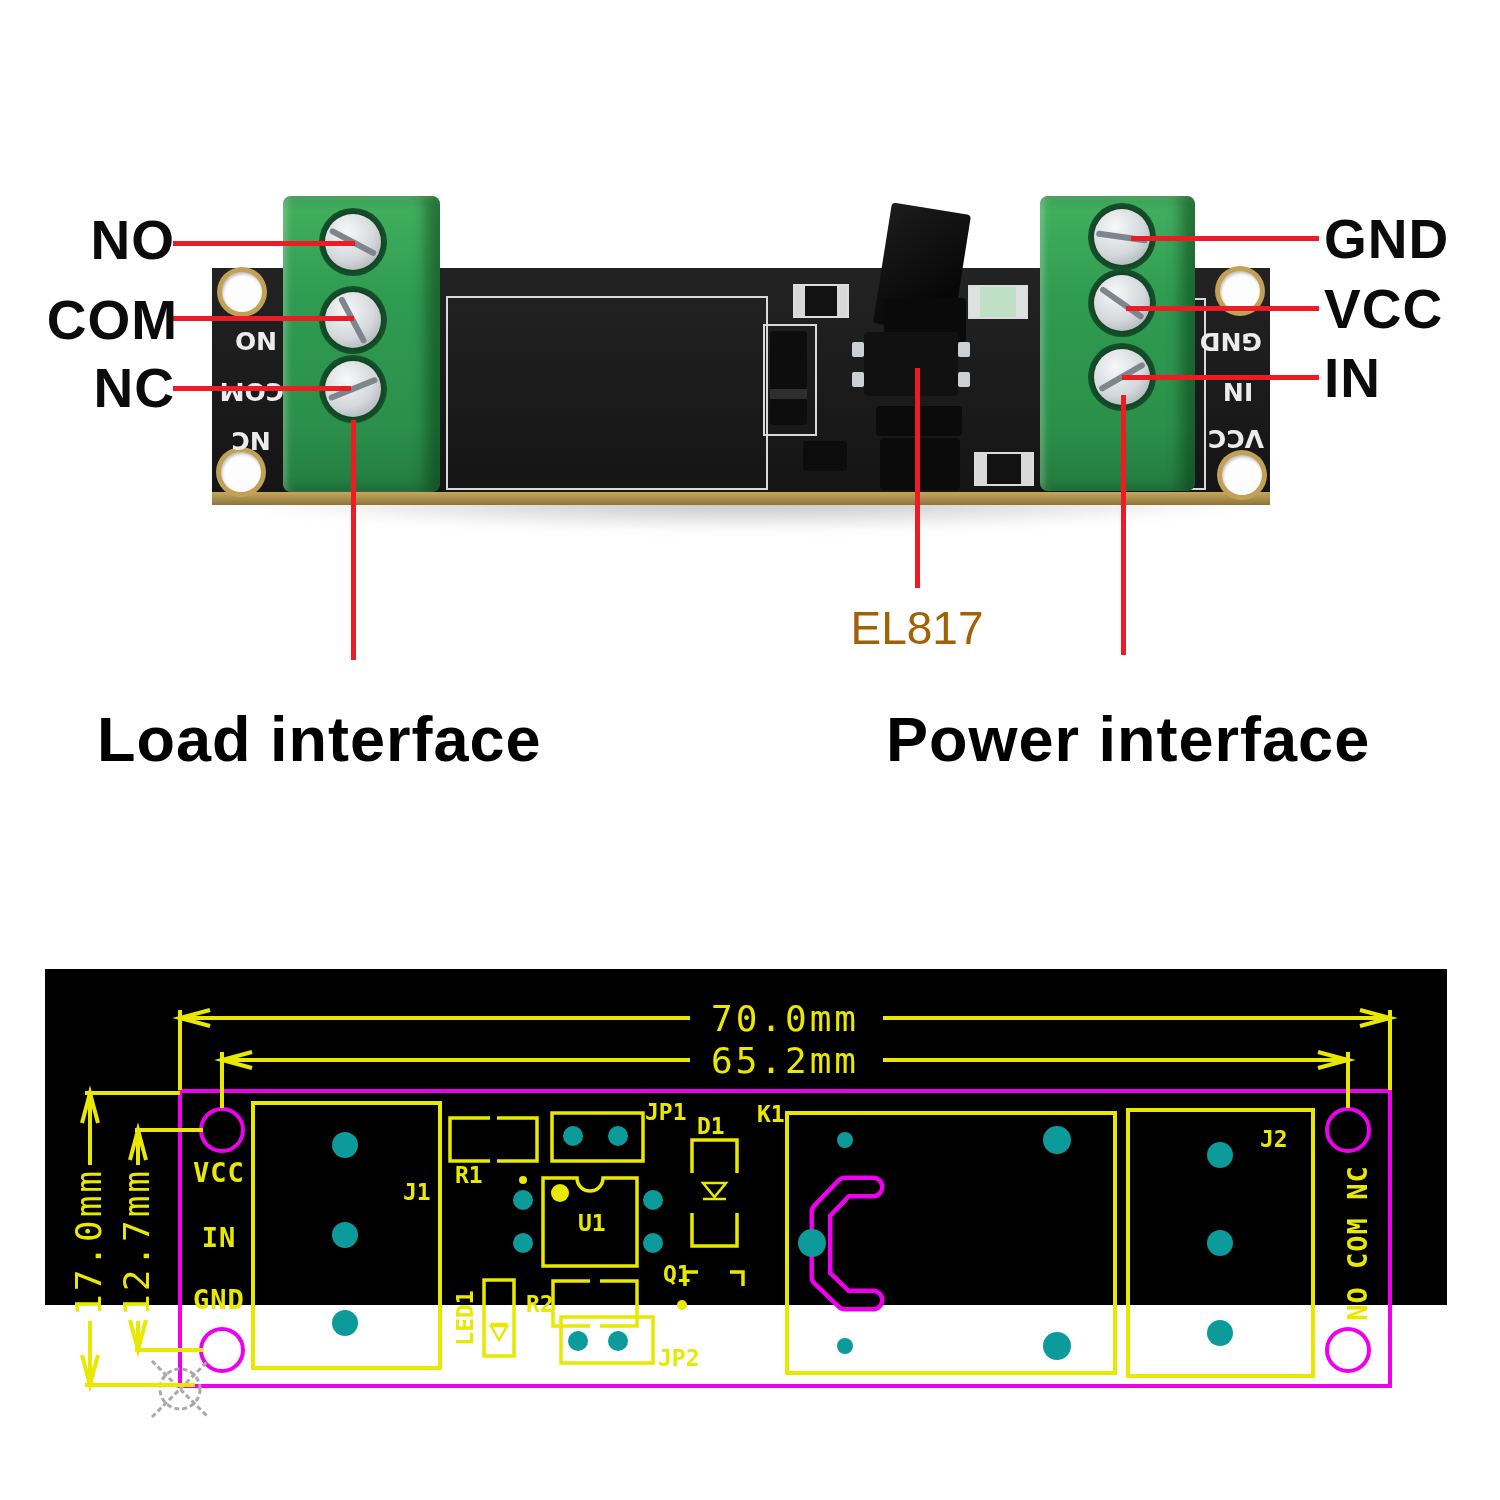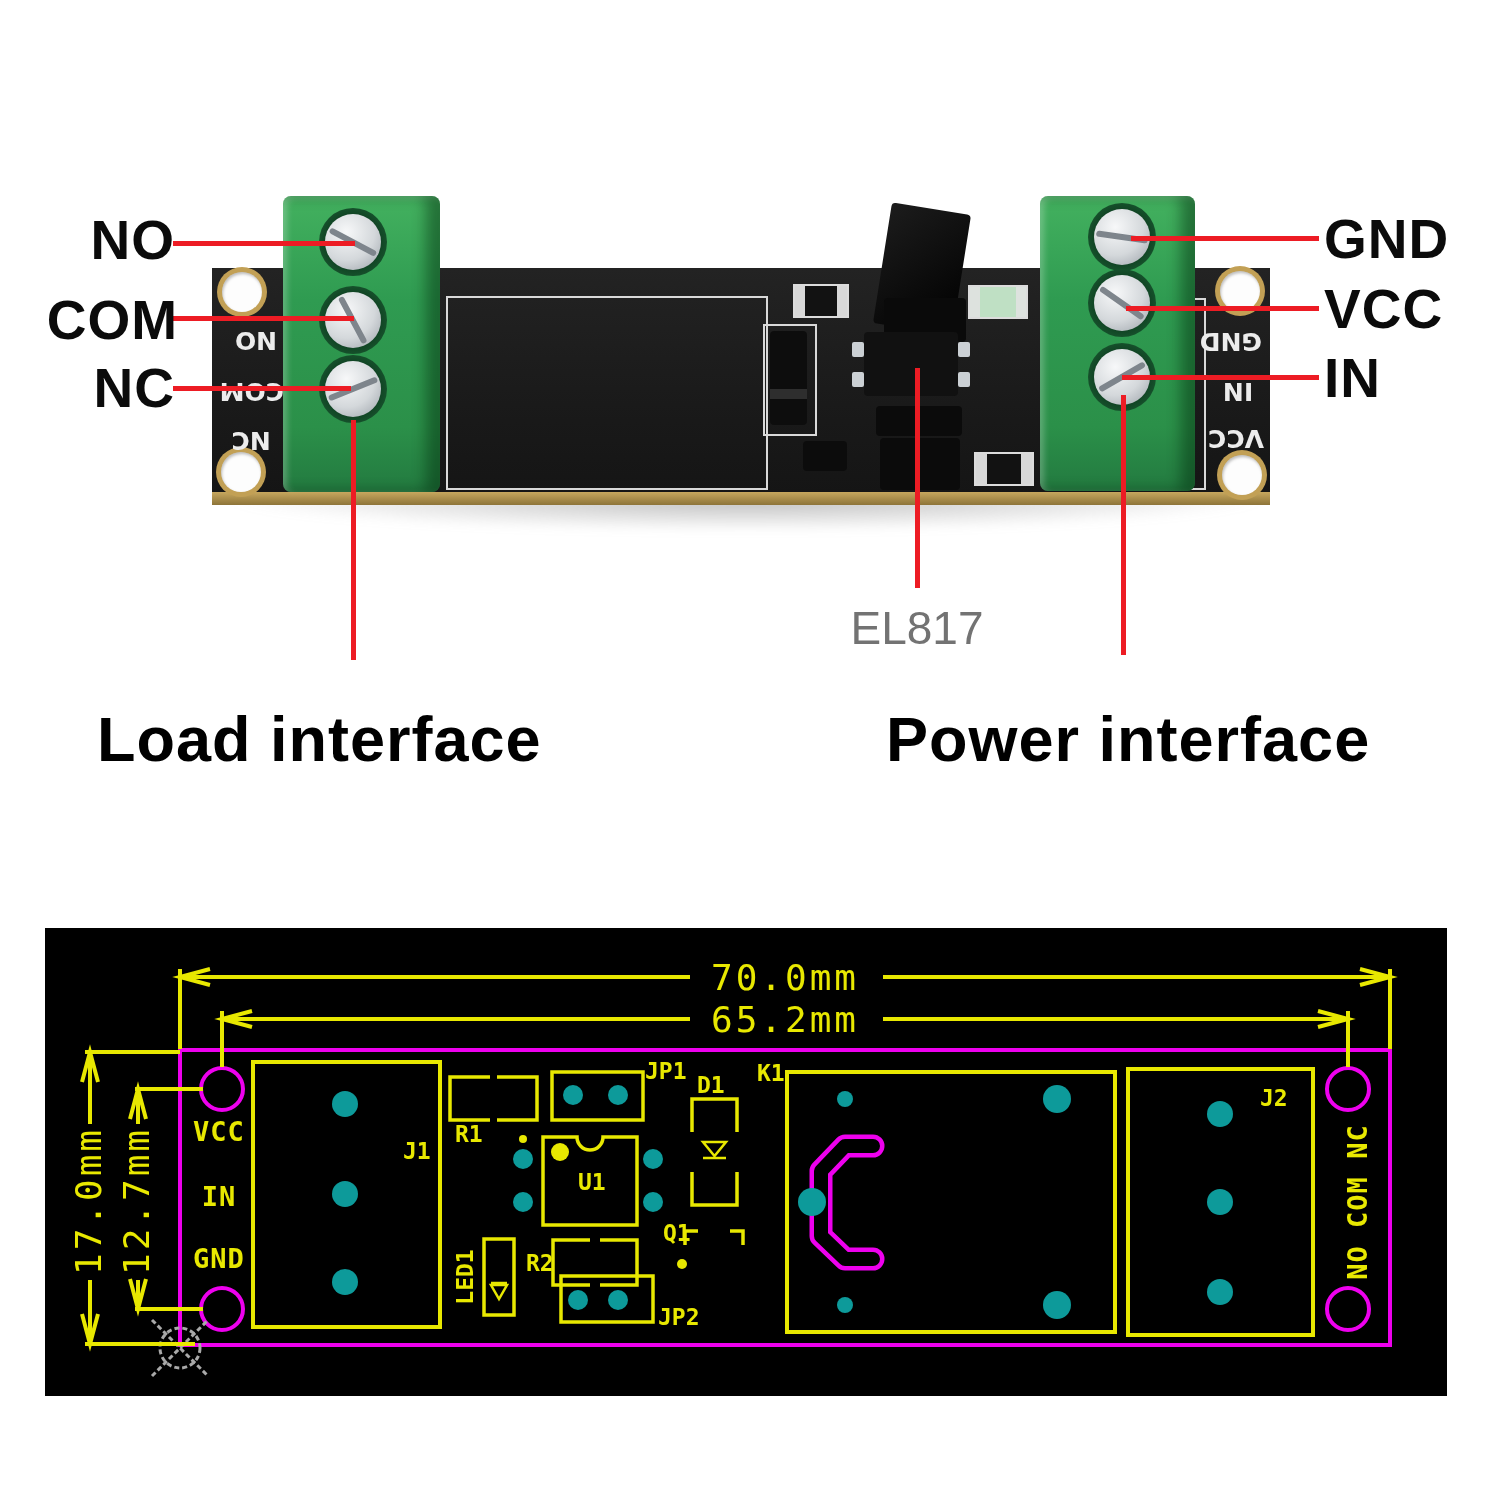--- a/index.html
+++ b/index.html
@@ -37,21 +37,21 @@
   .blackpart{background:#0c0c0c;border-radius:4px;}
   .smd{border:2px solid #dcdcdc;}
   .smd-body{width:100%;height:100%;background:linear-gradient(90deg,#d8d8d8 0 19%,#121212 19% 81%,#d8d8d8 81%);}
   .smd-body-led{width:100%;height:100%;background:linear-gradient(90deg,#dde2de 0 18%,#bfe0c4 18% 82%,#dde2de 82%);}
   .pin{position:absolute;background:#cbd0d4;border-radius:2px;}
 
   
   .red-h{height:5px;background:#ed1c24;}
   .red-v{width:5px;background:#ed1c24;}
   .pin-label{font-size:55px;line-height:1;font-weight:bold;color:#0b0b0b;letter-spacing:1px;}
-  .chip-label{font-size:46px;line-height:1;font-weight:500;color:#737373;}
+  .chip-label{font-size:46px;line-height:1;font-weight:500;color:#a16207;}
   .iface-label{font-size:63px;line-height:1;font-weight:bold;color:#000;letter-spacing:1px;}
 
   
   .diagram-bg{background:#000;}
   .cad-dim{font-family:"DejaVu Sans Mono",monospace;font-size:36px;letter-spacing:3px;fill:#e8e800;}
   .cad-ref{font-family:"DejaVu Sans Mono",monospace;font-size:23px;font-weight:bold;fill:#e8e800;}
   .cad-pin{font-family:"DejaVu Sans Mono",monospace;font-size:27px;font-weight:bold;fill:#e8e800;letter-spacing:1px;}
   .yline{stroke:#e8e800;stroke-width:4;fill:none;}
   .yline-thin{stroke:#e8e800;stroke-width:3.5;fill:none;}
   .mline{stroke:#ee00ee;stroke-width:4;fill:none;}
@@ -149,21 +149,21 @@
   <div class="abs pin-label" style="left:55px;top:213px;width:120px;text-align:right;">NO</div>
   <div class="abs pin-label" style="left:40px;top:293px;width:138px;text-align:right;">COM</div>
   <div class="abs pin-label" style="left:60px;top:361px;width:115px;text-align:right;">NC</div>
   <div class="abs pin-label" style="left:1324px;top:212px;">GND</div>
   <div class="abs pin-label" style="left:1324px;top:282px;">VCC</div>
   <div class="abs pin-label" style="left:1324px;top:351px;">IN</div>
   <div class="abs chip-label" style="left:838px;top:605px;width:158px;text-align:center;">EL817</div>
   <div class="abs iface-label" style="left:886px;top:708px;">Power interface</div>
   <div class="abs iface-label" style="left:97px;top:708px;">Load interface</div>
 
-  <div class="abs diagram-bg" style="left:45px;top:928px;width:1402px;height:468px;">
+  <div class="abs diagram-bg" style="left:45px;top:969px;width:1402px;height:336px;">
     <svg width="1402" height="468" viewBox="0 0 1402 468">
 
       <rect class="mline" x="135" y="122" width="1210" height="295"></rect>
       <circle class="mline" cx="177" cy="161" r="21"></circle>
       <circle class="mline" cx="177" cy="381" r="21"></circle>
       <circle class="mline" cx="1303" cy="161" r="21"></circle>
       <circle class="mline" cx="1303" cy="381" r="21"></circle>
 
       <g stroke="#a9a9a9" stroke-width="3" fill="none" stroke-dasharray="5 3">
         <circle cx="135" cy="420" r="20"></circle>

